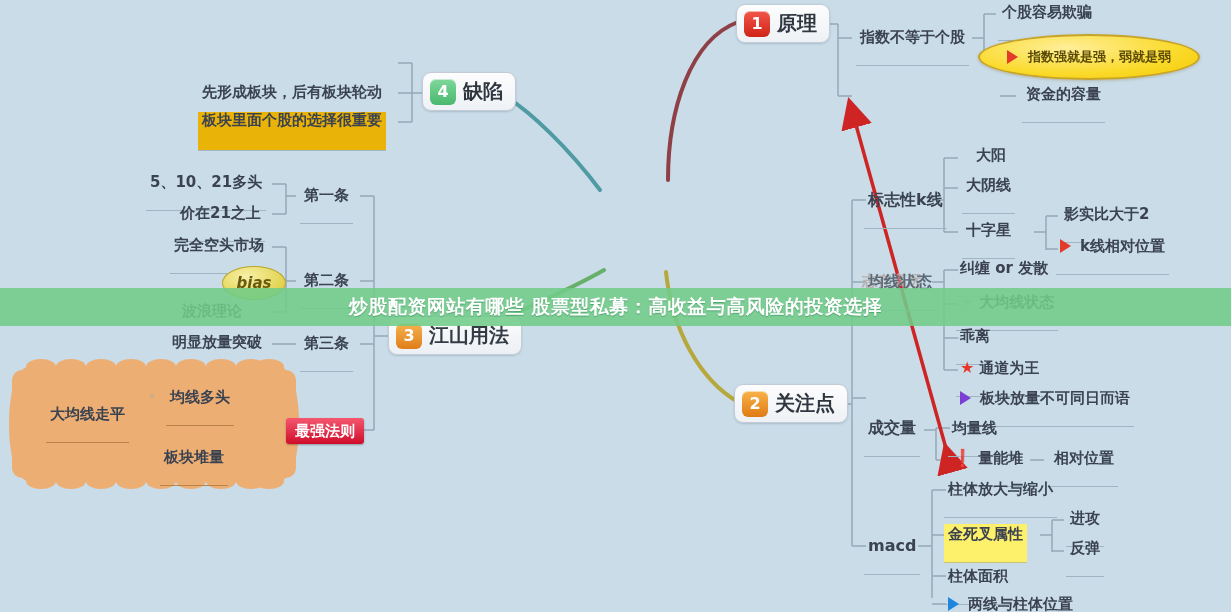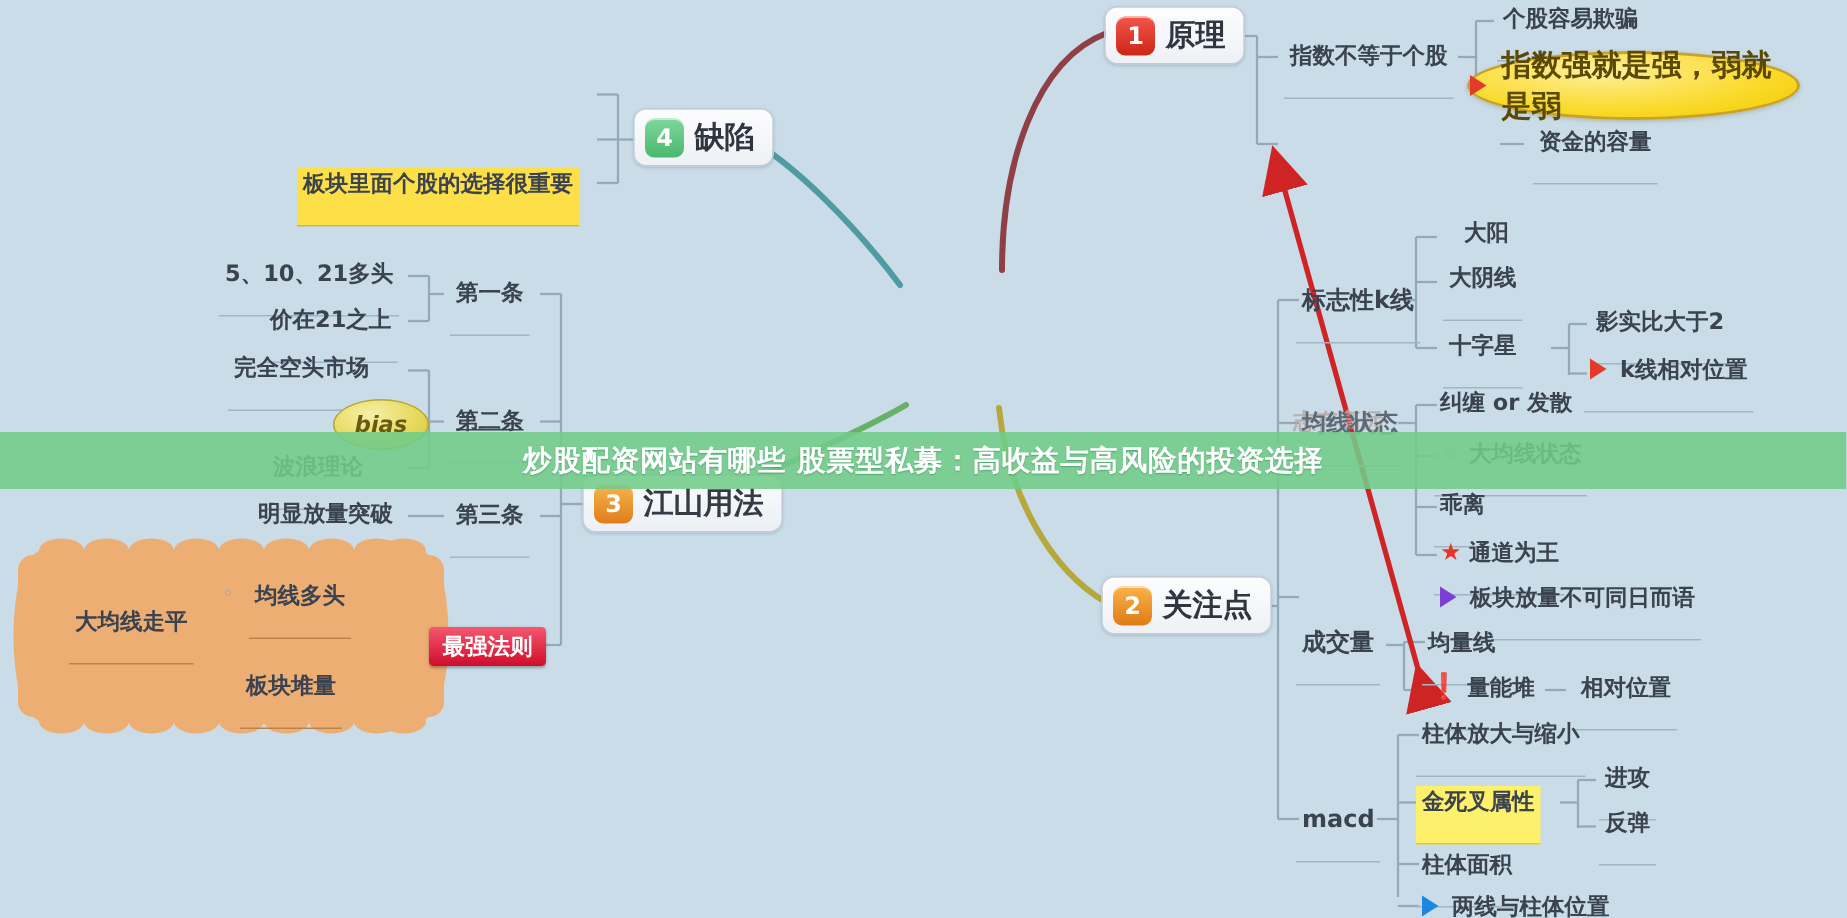--- a/index.html
+++ b/index.html
@@ -45,21 +45,21 @@
     position:absolute;
     width:176px;height:96px;border-radius:50%;
     background:radial-gradient(ellipse at 38% 32%,#e8f8d8 0%,#cdedae 62%,#bbe49a 100%);
     border:2px solid #9cc97e;
     display:flex;align-items:center;justify-content:center;
     font-size:28px;color:#3d4450;font-weight:bold;letter-spacing:1px;
     box-shadow:0 2px 5px rgba(60,90,60,.25);
   }
 
   
-  .hl-green{background:#fde047;border-bottom:1px solid #9fb5c3;}
+  .hl-green{background:#eab308;border-bottom:1px solid #9fb5c3;font-family:Liberation Mono, monospace;}
   .hl-yellow{background:#fdf06a;border-bottom:1px solid #c9c27a;}
   .hl-red{
     background:linear-gradient(#f5576f,#cf0d2b);color:#fff;
     border:none;border-radius:3px;padding:3px 9px;
     box-shadow:0 1px 2px rgba(0,0,0,.3);
   }
 
   
   .bias{
     position:absolute;width:62px;height:32px;border-radius:50%;
@@ -67,22 +67,22 @@
     border:1px solid #b8a72a;
     display:flex;align-items:center;justify-content:center;
     font-size:15px;color:#6a5a10;font-weight:bold;font-style:italic;
   }
 
   
   .yell-ellipse{
     position:absolute;width:218px;height:42px;border-radius:50%;
     background:radial-gradient(ellipse at 40% 28%,#ffef9a,#fada2a 60%,#f3c800);
     border:2px solid #c8a32a;
-    display:flex;align-items:center;justify-content:flex-end;gap:6px;
-    font-size:20px;color:#5b4a06;font-weight:bold;
+    display:flex;align-items:center;justify-content:center;gap:6px;
+    font-size:13px;color:#5b4a06;font-weight:bold;
     box-shadow:0 1px 3px rgba(120,90,0,.28);
   }
 
   
   .cloud{
     position:absolute;left:18px;top:366px;width:272px;height:116px;
     background:#edae74;
     border-radius:14px;
     box-shadow:
       0 0 0 0 transparent,
@@ -258,35 +258,36 @@
     <span>指数强就是强，弱就是弱</span>
   </div>
 
   <div class="node txt" style="left:1022px;top:84px;">资金的容量</div>
 
   <div class="node boxnode" style="left:422px;top:72px;">
     <span class="badge green">4</span>
     <span>缺陷</span>
   </div>
 
+  <div class="node txt" style="left:198px;top:82px;">先形成板块，后有板块轮动</div>
   <div class="node txt hl-green" style="left:198px;top:112px;">板块里面个股的选择很重要</div>
 
   <div class="node boxnode" style="left:388px;top:316px;opacity:.97;">
     <span class="badge or">3</span>
     <span>江山用法</span>
   </div>
 
   <div class="node txt" style="left:300px;top:185px;">第一条</div>
-  <div class="node txt" style="left:300px;top:270px;text-decoration:underline;">第二条</div>
+  <div class="node txt" style="left:300px;top:270px;">第二条</div>
   <div class="node txt" style="left:300px;top:333px;">第三条</div>
 
   <div class="node txt" style="left:146px;top:172px;">5、10、21多头</div>
   <div class="node txt" style="left:176px;top:203px;">价在21之上</div>
 
-  <div class="node txt" style="left:152px;top:235px;text-align:center;">完全空头市场</div>
+  <div class="node txt" style="left:170px;top:235px;text-align:center;">完全空头市场</div>
   <div class="bias" style="left:222px;top:266px;">bias</div>
   <div class="node txt" style="left:178px;top:301px;">波浪理论</div>
 
   <div class="node txt" style="left:168px;top:332px;">明显放量突破</div>
 
   <div class="cloud">
     <div class="cloud-top">
       <span style="left:0"></span>
         <span style="left:30px"></span>
         <span style="left:60px"></span>

